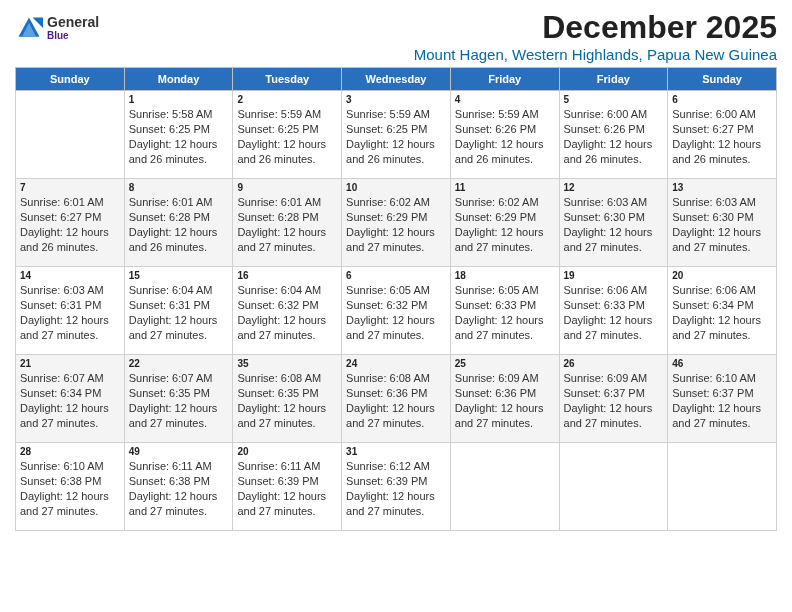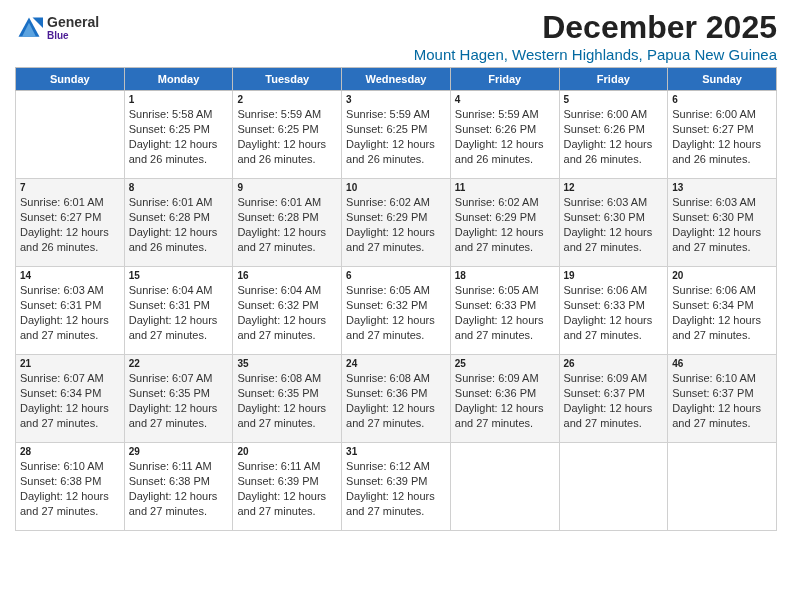--- a/index.html
+++ b/index.html
@@ -257,21 +257,21 @@
             <span class="cell-date">46</span>
             <div class="cell-info">Sunrise: 6:10 AM<br>Sunset: 6:37 PM<br>Daylight: 12 hours<br>and 27 minutes.</div>
           </td>
         </tr>
         <tr>
           <td>
             <span class="cell-date">28</span>
             <div class="cell-info">Sunrise: 6:10 AM<br>Sunset: 6:38 PM<br>Daylight: 12 hours<br>and 27 minutes.</div>
           </td>
           <td>
-            <span class="cell-date">29</span>
+            <span class="cell-date">49</span>
             <div class="cell-info">Sunrise: 6:11 AM<br>Sunset: 6:38 PM<br>Daylight: 12 hours<br>and 27 minutes.</div>
           </td>
           <td>
             <span class="cell-date">20</span>
             <div class="cell-info">Sunrise: 6:11 AM<br>Sunset: 6:39 PM<br>Daylight: 12 hours<br>and 27 minutes.</div>
           </td>
           <td>
             <span class="cell-date">31</span>
             <div class="cell-info">Sunrise: 6:12 AM<br>Sunset: 6:39 PM<br>Daylight: 12 hours<br>and 27 minutes.</div>
           </td>

